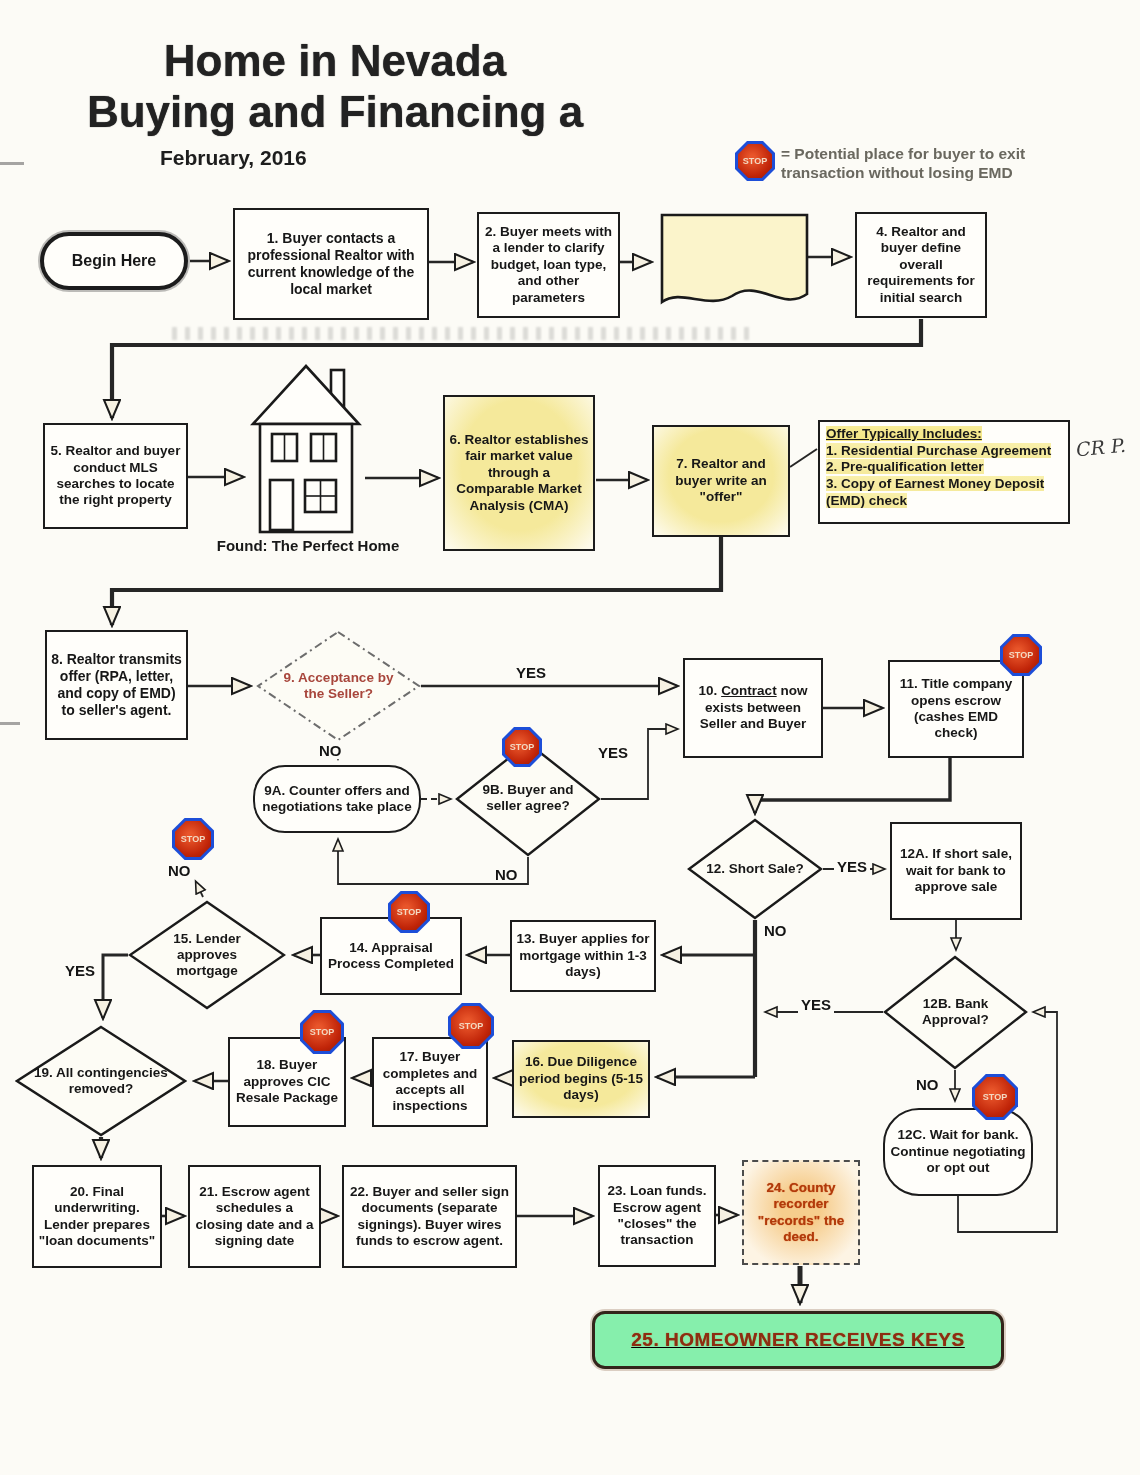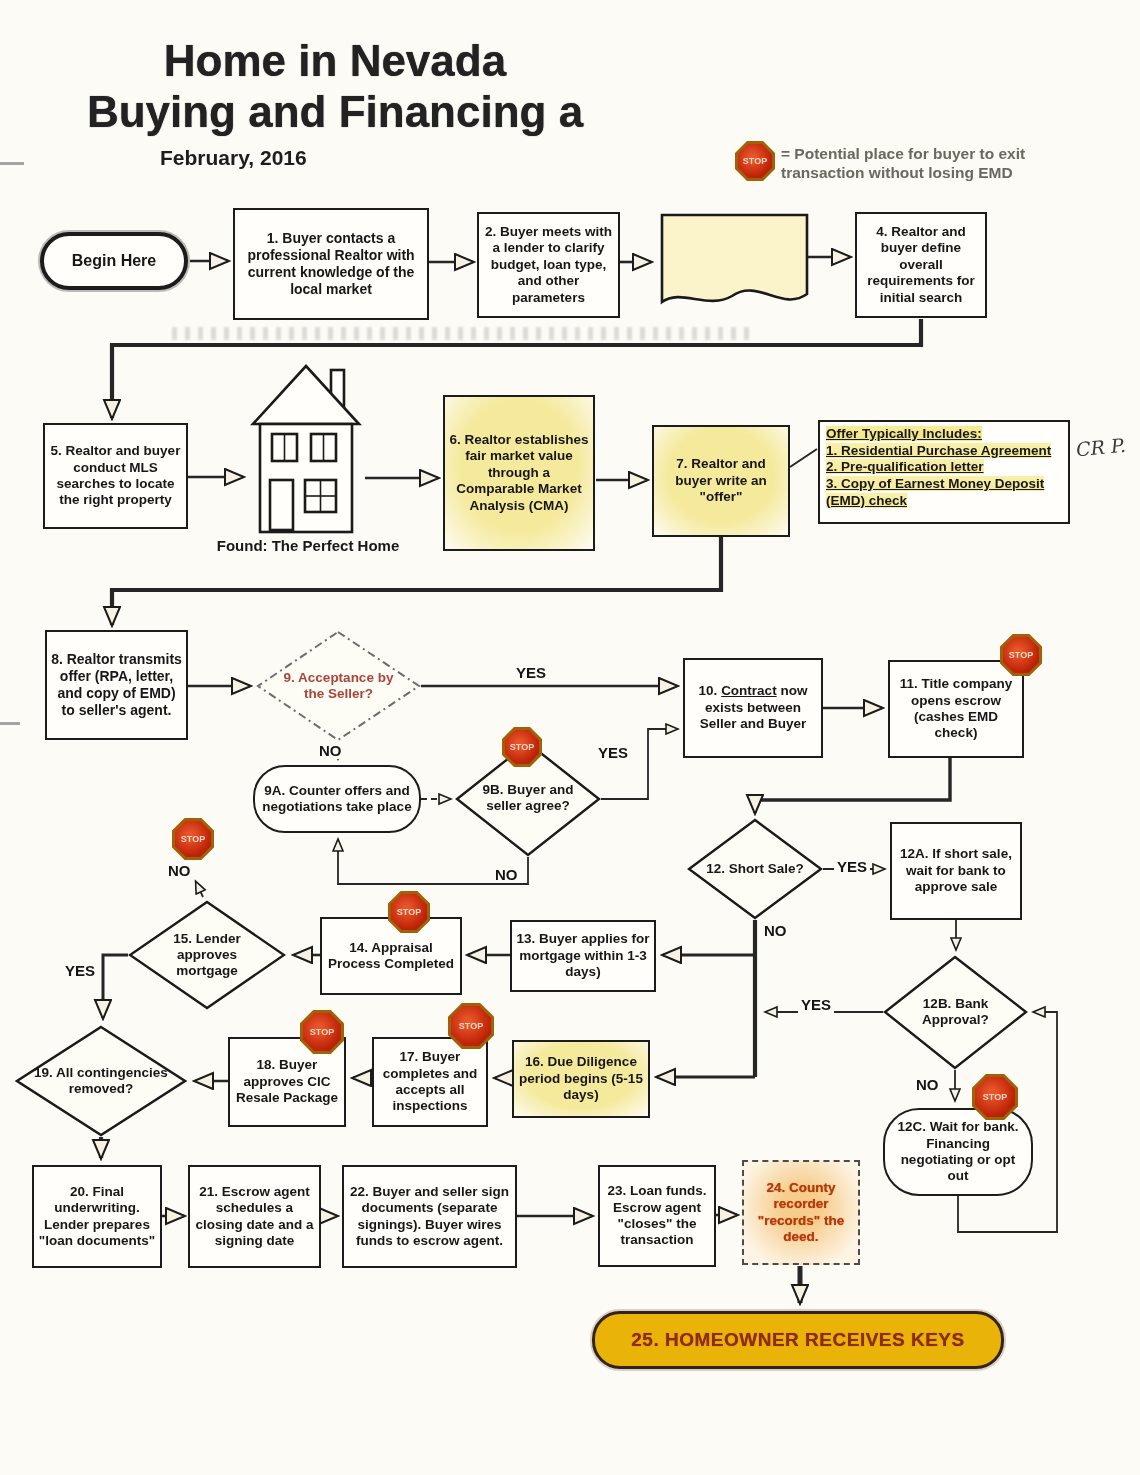--- a/index.html
+++ b/index.html
@@ -10,48 +10,48 @@
         align-items:center;justify-content:center;text-align:center;font-weight:bold;
         font-size:13.5px;line-height:1.22;color:#171717;padding:4px;box-sizing:border-box;z-index:2;}
   .hl{background:radial-gradient(ellipse at 50% 45%, #f5e99b 55%, #fdfaea 96%);}
   .stadium{border-radius:40px;}
   .dia{position:absolute;z-index:1;}
   .dtext{position:absolute;display:flex;align-items:center;justify-content:center;text-align:center;
          font-weight:bold;font-size:13.5px;line-height:1.2;color:#171717;z-index:2;}
   .lbl{position:absolute;font-weight:bold;font-size:15px;color:#141414;z-index:3;}
   .lbl.bgw{background:#fcfbf6;padding:0 3px;}
   .stop{position:absolute;z-index:4;clip-path:polygon(30% 0,70% 0,100% 30%,100% 70%,70% 100%,30% 100%,0 70%,0 30%);
-        background:#a16207;}
+        background:#1d4ed8;}
   .stop-red{position:absolute;left:3px;top:3px;right:3px;bottom:3px;
         clip-path:polygon(30% 0,70% 0,100% 30%,100% 70%,70% 100%,30% 100%,0 70%,0 30%);
         background:radial-gradient(circle at 42% 40%, #e8552a 10%, #c02408 65%, #8f1a06);
         display:flex;align-items:center;justify-content:center;}
   .stop-txt{font-size:9px;font-weight:bold;color:#f3d9c2;letter-spacing:0;}
   .title{position:absolute;left:70px;top:36px;width:530px;text-align:center;font-weight:bold;
          font-size:44px;line-height:1.15;color:#222;text-shadow:0 0 1px #444;}
   .date{position:absolute;left:160px;top:146px;width:340px;text-align:left;font-weight:bold;
         font-size:21px;color:#1d1d1d;}
   .legend-text{position:absolute;left:781px;top:144px;width:252px;font-weight:bold;font-size:15.5px;
         line-height:1.25;color:#6a685f;}
   .offer{position:absolute;left:818px;top:420px;width:252px;height:104px;border:2.5px solid #1c1c1c;
         background:#fffefa;padding:4px 6px;box-sizing:border-box;font-size:13.5px;font-weight:bold;
-        line-height:1.24;color:#181818;z-index:2;text-decoration:underline;}
+        line-height:1.24;color:#181818;z-index:2;}
   .offer .oh{text-decoration:underline;background:linear-gradient(#f7ec96,#f3e584);}
   .offer .oi{background:linear-gradient(#f7ec96cc,#f3e584cc);}
   .hand{position:absolute;left:1076px;top:436px;font-family:"DejaVu Serif",serif;font-style:italic;
         font-size:19px;color:#3a3a3a;transform:rotate(-5deg);z-index:3;}
   .caption{position:absolute;left:213px;top:537px;width:190px;text-align:center;font-weight:bold;
         font-size:15px;color:#181818;}
   .smudge{position:absolute;left:172px;top:327px;width:580px;height:13px;opacity:.35;filter:blur(1px);
         background:repeating-linear-gradient(90deg, rgba(70,70,70,.5) 0 5px, transparent 5px 13px);}
   .edge-mark{position:absolute;background:#6a6a6a;height:3px;opacity:.6;}
   .red-text{color:#a8463c;}
   .keys{position:absolute;left:592px;top:1311px;width:406px;height:52px;border:3.5px solid #33241a;
-        border-radius:28px;background:#eab308;display:flex;align-items:center;justify-content:center;
-        box-shadow:0 0 0 2px rgba(120,70,40,.25);z-index:2;}
+        border-radius:13px;background:#86efac;display:flex;align-items:center;justify-content:center;
+        box-shadow:0 0 0 2px rgba(120,70,40,.25);z-index:2;text-decoration:underline;}
   .keys span{font-weight:bold;font-size:19px;letter-spacing:.5px;color:#8c2d12;text-shadow:0 0 1px #b0400f;}
   .deed{border:2.5px dashed #4c4c4c;background:radial-gradient(circle at 50% 45%, #f6cd8d 25%, #fdf4e4 80%);
         color:#b03a0c;text-shadow:0 0 1px #d4581a;}
   u.scan{text-decoration:underline;}
 </style>
 </head>
 <body>
 
 <div id="canvas">
 
@@ -231,21 +231,21 @@
     </div>
 
   <svg class="dia" style="left:883px;top:955px" width="145" height="115">
     <polygon points="72,2 143,57 72,113 2,57" fill="#fdfcf5" stroke="#1a1a1a" stroke-width="2.4"></polygon>
   </svg>
   <div class="dtext" style="left:898px;top:988px;width:115px;height:48px">
       <span>12B. Bank Approval?</span>
     </div>
 
   <div class="node stadium" style="left:883px;top:1108px;width:150px;height:88px;border-radius:36px">
-      <span>12C. Wait for bank. Financing negotiating or opt out</span>
+      <span>12C. Wait for bank. Continue negotiating or opt out</span>
     </div>
   <div class="stop" style="left:972px;top:1074px;width:46px;height:46px">
     <div class="stop-red">
         <span class="stop-txt">STOP</span>
       </div>
   </div>
 
   <div class="node" style="left:510px;top:920px;width:146px;height:72px">
       <span>13. Buyer applies for mortgage within 1-3 days)</span>
     </div>

